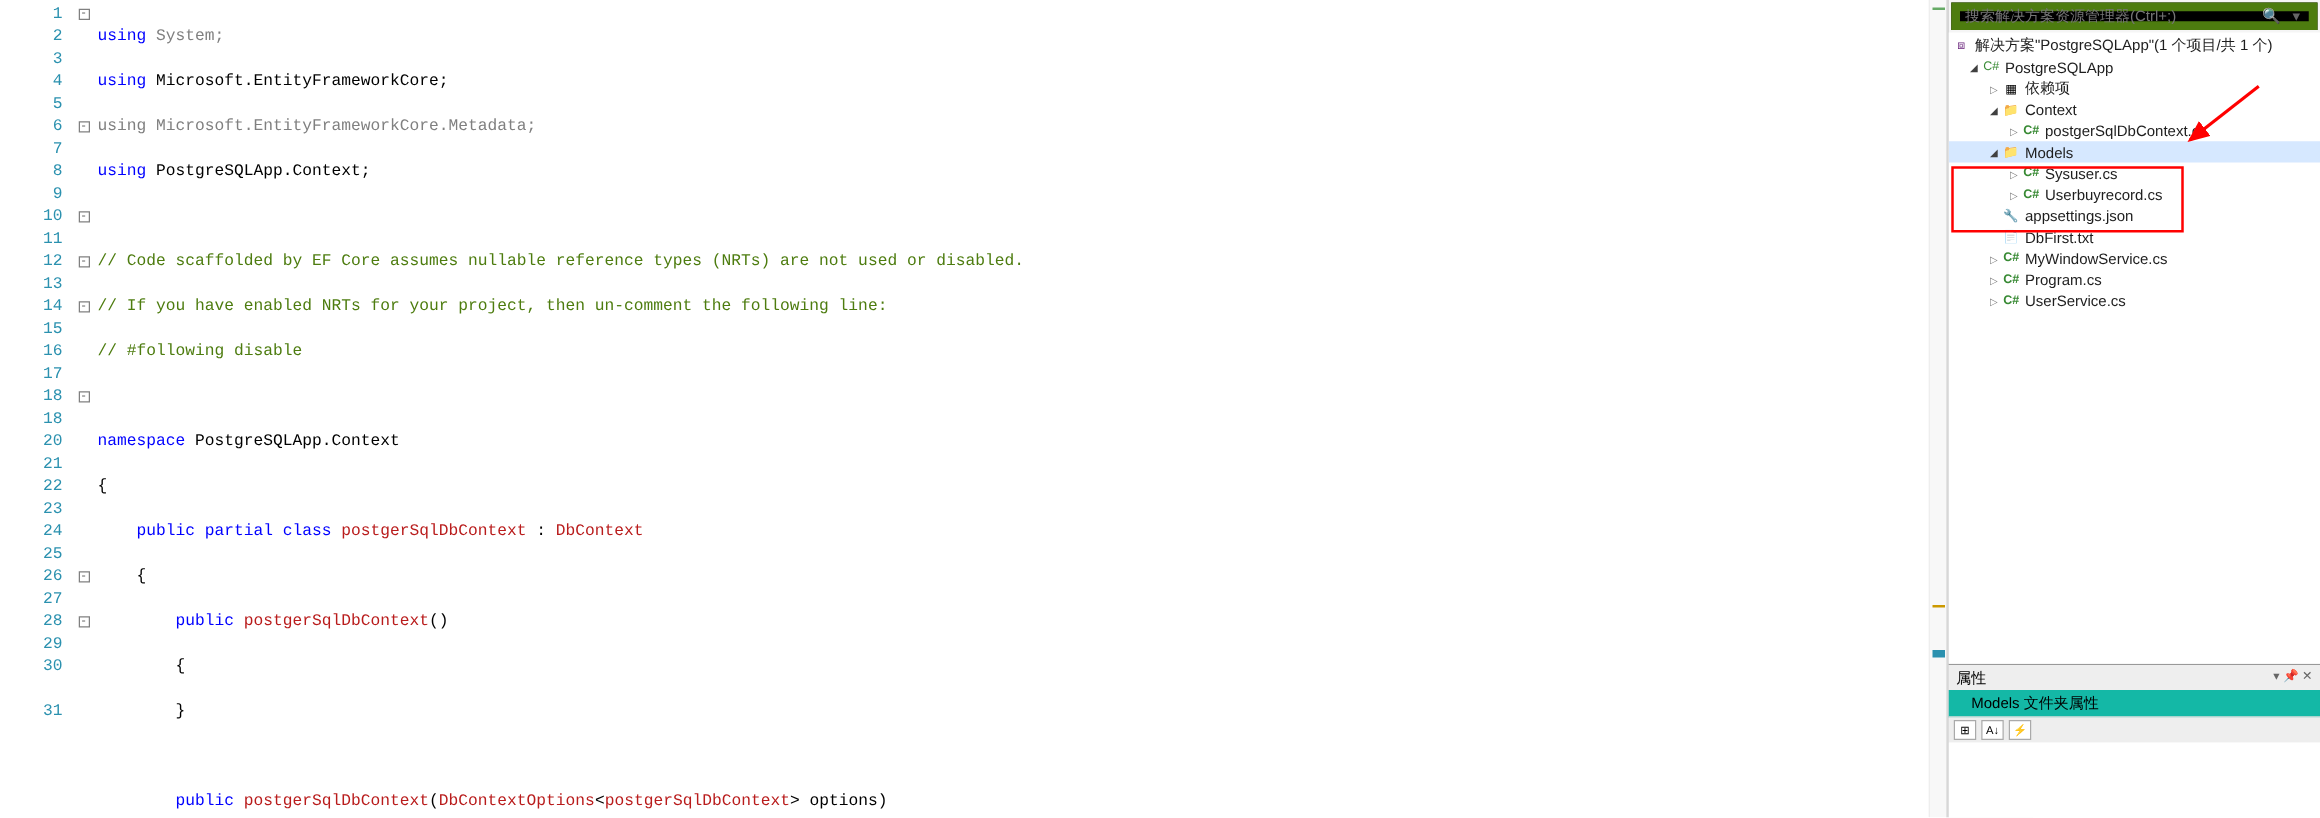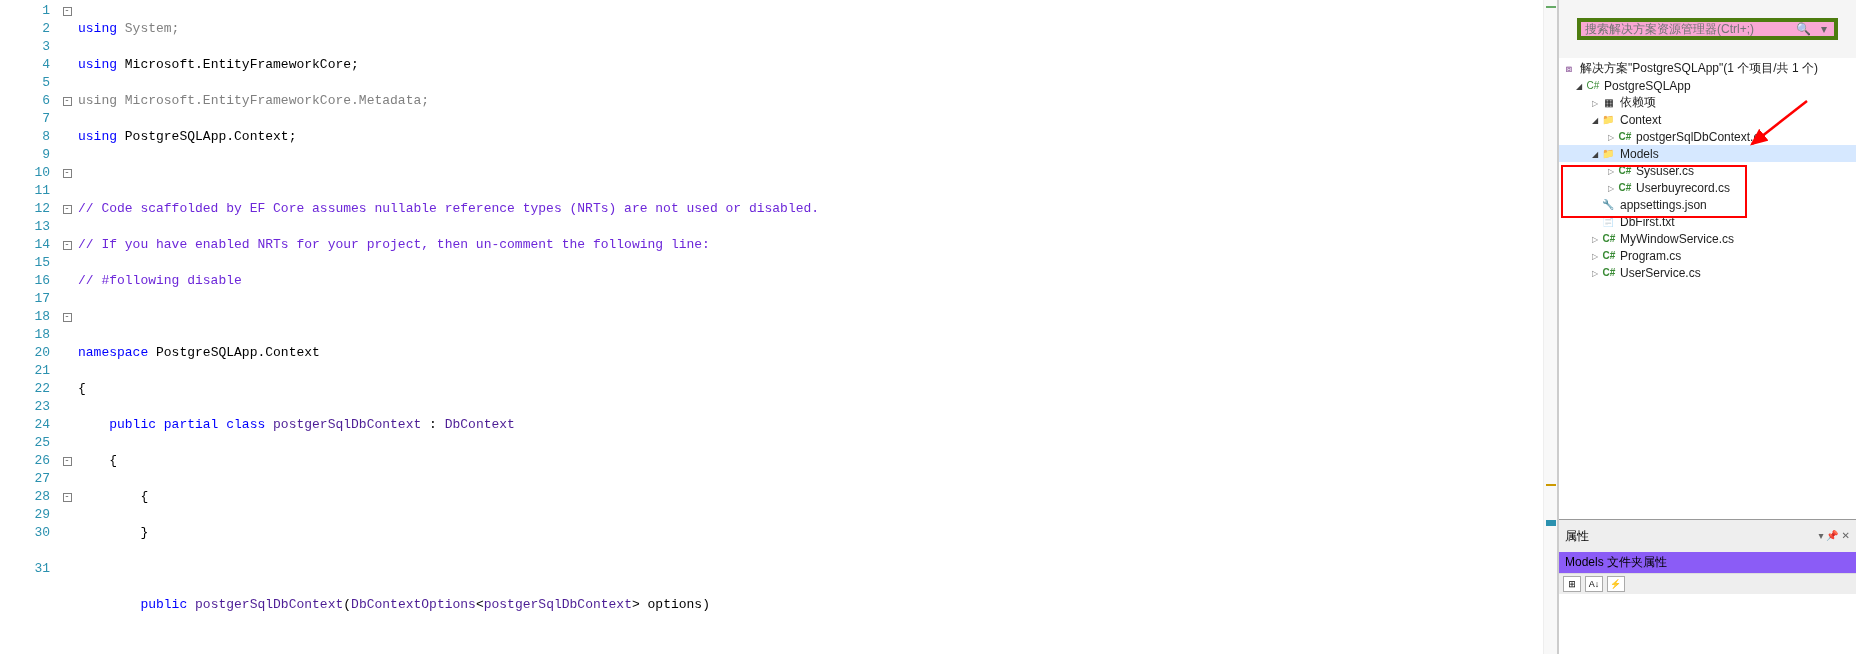--- a/index.html
+++ b/index.html
@@ -7,47 +7,47 @@
 .app { display:flex; width:1856px; height:654px; }
 .editor-pane { flex:1; display:flex; min-width:0; border-right:1px solid #ccc; position:relative; }
 .gutter { width:58px; background:#fff; text-align:right; padding-right:8px; color:#2b91af; font-size:13px; line-height:18px; padding-top:2px; user-select:none; }
 .gutter div { height:18px; }
 .fold-col { width:18px; background:#fff; line-height:18px; padding-top:2px; }
 .fold-col div { height:18px; text-align:center; color:#808080; font-size:9px; }
 .fold-box { display:inline-block; width:9px; height:9px; border:1px solid #808080; background:#fff; text-align:center; line-height:7px; font-size:9px; color:#555; }
 .code { flex:1; background:#fff; padding-top:2px; line-height:18px; white-space:pre; overflow:hidden; position:relative; }
 .code .ln { height:18px; padding-left:2px; }
 .kw { color:#0000ff;text-align:center; }
-.type { color:#4c1d95; }
-.comment { color:#6d28d9; }
+.type { color:#b91c1c; }
+.comment { color:#4d7c0f; }
 .gray { color:#808080; }
 .right-pane { width:298px; display:flex; flex-direction:column; background:#f5f5f5; border-left:1px solid #ccc; font-family:"Microsoft YaHei","Segoe UI",sans-serif; font-size:12px; }
-.search-row { display:flex; align-items:center; height:22px; background:#f9a8d4; border:4px solid #4d7c0f; margin:18px; }
+.search-row { display:flex; align-items:center; height:22px; background:#000000; border:7px solid #4d7c0f; margin:2px; }
 .search-row input { flex:1; border:none; outline:none; font-size:12px; padding:0 4px; color:#666; background:transparent; }
 .search-row .sicon { width:20px; text-align:center; color:#666; }
 .tree { flex:1; overflow:auto; background:#fff; padding-top:2px; position:relative; }
 .node { display:flex; align-items:center; height:17px; padding-left:4px; cursor:pointer; white-space:nowrap; }
 .node.sel { background:#d6e8ff; }
 .arrow { width:12px; text-align:center; color:#555; font-size:9px; }
 .arrow.open::before { content:"◢"; color:#404040; font-size:8px; }
 .arrow.closed::before { content:"▷"; color:#808080; font-size:8px; }
 .nicon { width:16px; height:16px; margin-right:3px; display:inline-flex; align-items:center; justify-content:center; font-size:10px; }
 .folder-y { color:#d9a94a; }
 .cs-green { color:#388a34; font-weight:bold; font-size:10px; }
 .sln-purple { color:#68217a; }
 .proj-green { color:#388a34; }
 .cfg { color:#888; }
 .txt { color:#666; }
 .nlabel { color:#1e1e1e; }
 .bold { font-weight:normal; }
 .red-box { position:absolute; border:2px solid red; pointer-events:none; }
 .red-arrow { position:absolute; pointer-events:none; }
 .props { border-top:1px solid #999; }
-.props-title { background:#eee; height:32px; line-height:20px; padding:0 6px; font-size:12px; display:flex; justify-content:space-between; align-items:center; }
-.props-sub { background:#8b5cf6; padding:2px 6px; font-size:12px; border-bottom:1px solid #ddd; }
+.props-title { background:#eee; height:20px; line-height:20px; padding:0 6px; font-size:12px; display:flex; justify-content:space-between; align-items:center; }
+.props-sub { background:#14b8a6; padding:2px 18px; font-size:12px; border-bottom:1px solid #ddd; }
 .props-tools { background:#eee; padding:2px 4px; display:flex; gap:4px; }
 .props-tools span { width:18px; height:16px; border:1px solid #aaa; background:#fff; display:inline-flex; align-items:center; justify-content:center; font-size:9px; }
 .props-body { height:60px; background:#fff; }
 .nav-ind { position:absolute; right:0; top:0; width:14px; height:100%; background:#f8f8f8; border-left:1px solid #eee; }
 .nav-ind .mark { position:absolute; left:2px; width:10px; height:2px; }
 .pins { color:#666; font-size:10px; }
 </style>
 </head>
 <body>
 
@@ -129,20 +129,21 @@
 <div class="ln"><span class="kw">using</span><span> PostgreSQLApp.Context;</span></div>
 <div class="ln"></div>
 <div class="ln"><span class="comment">// Code scaffolded by EF Core assumes nullable reference types (NRTs) are not used or disabled.</span></div>
 <div class="ln"><span class="comment">// If you have enabled NRTs for your project, then un-comment the following line:</span></div>
 <div class="ln"><span class="comment">// #following disable</span></div>
 <div class="ln"></div>
 <div class="ln"><span class="kw">namespace</span><span> PostgreSQLApp.Context</span></div>
 <div class="ln"><span>{</span></div>
 <div class="ln"><span class="kw">    public partial class </span><span class="type">postgerSqlDbContext</span><span> : </span><span class="type">DbContext</span></div>
 <div class="ln"><span>    {</span></div>
+<div class="ln"><span class="kw">        public </span><span class="type">postgerSqlDbContext</span><span>()</span></div>
 <div class="ln"><span>        {</span></div>
 <div class="ln"><span>        }</span></div>
 <div class="ln"></div>
 <div class="ln"><span class="kw">        public </span><span class="type">postgerSqlDbContext</span><span>(</span><span class="type">DbContextOptions</span><span>&lt;</span><span class="type">postgerSqlDbContext</span><span>&gt; options)</span></div>
 
 
 
 
 
 

